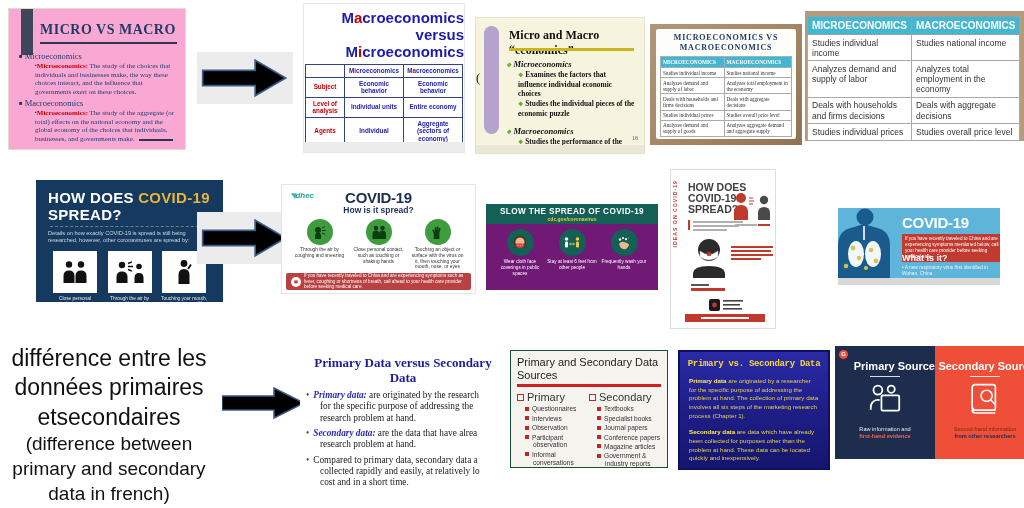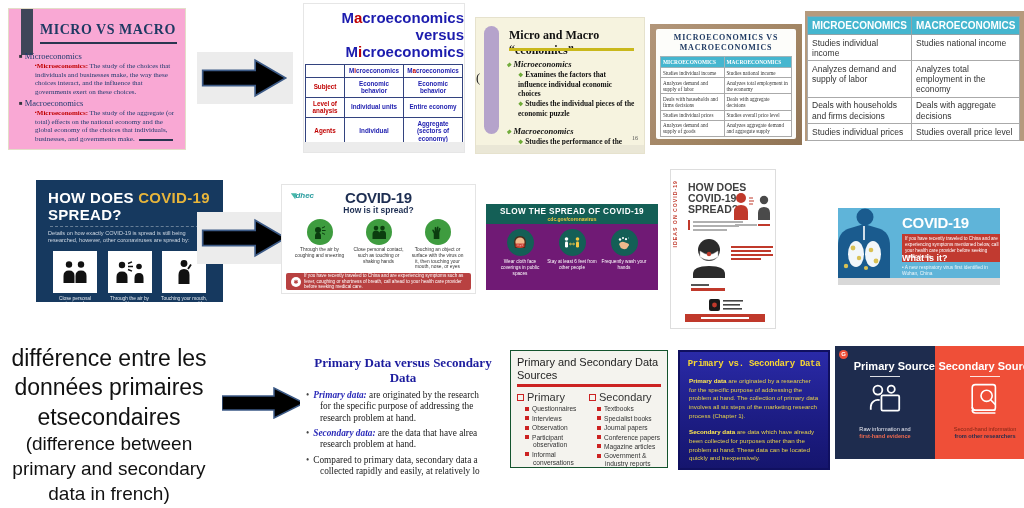--- a/index.html
+++ b/index.html
@@ -561,20 +561,21 @@
           <div class="pvs-line">for the specific purpose of addressing the</div>
           <div class="pvs-line">research problem at hand.</div>
         </div>
         <div class="pvs-b">
           <div class="pvs-line pvs-first"><span class="blt">•</span><span class="pvs-lead">Secondary data:</span><span> are the data that have alrea</span></div>
           <div class="pvs-line">research problem at hand.</div>
         </div>
         <div class="pvs-b">
           <div class="pvs-line pvs-first"><span class="blt">•</span><span>Compared to primary data, secondary data a</span></div>
           <div class="pvs-line">collected rapidly and easily, at relatively lo</div>
+          <div class="pvs-line">cost and in a short time.</div>
         </div>
       </div>
   </div>
 
   <div class="slide r3s3" style="left:510px;top:350px;width:158px;height:118px;">
     <div class="ttl">Primary and Secondary Data Sources</div>
     <div class="redline"></div>
     <div class="src-cols">
         <div class="src-col">
           <div class="src-head"><span class="sq-open"></span><span>Primary</span></div>

